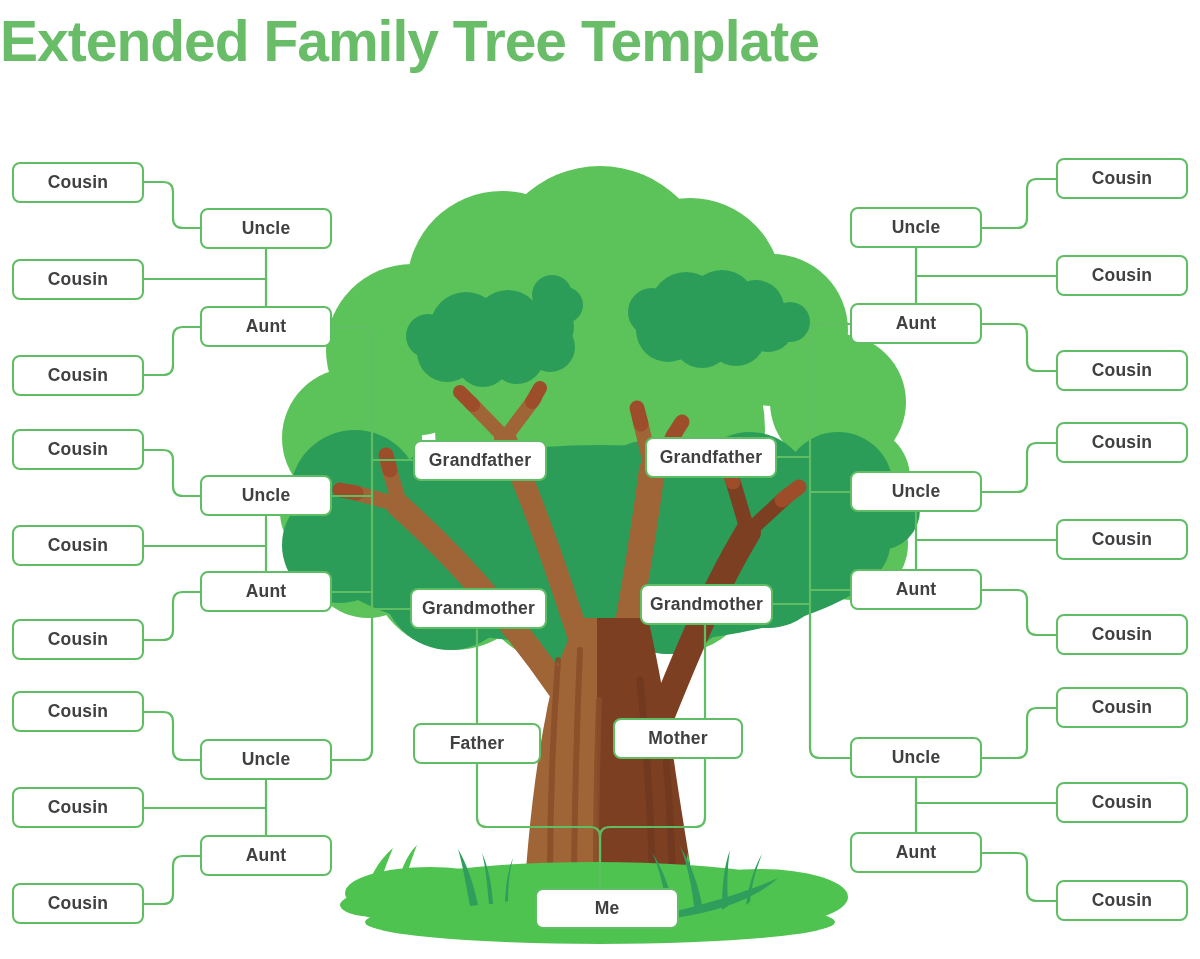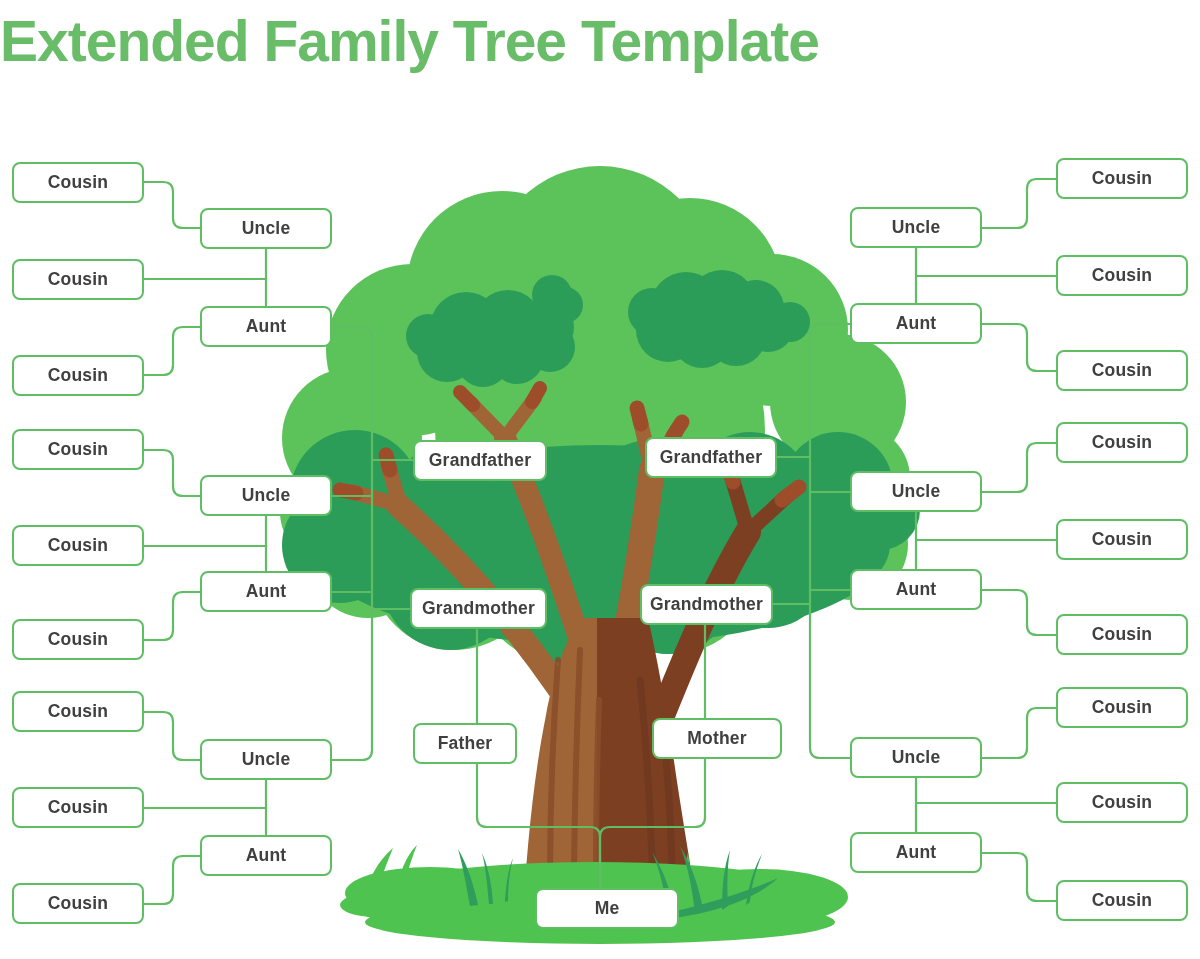--- a/index.html
+++ b/index.html
@@ -203,22 +203,22 @@
 <div class="node" style="left:200px;top:306px">Aunt</div>
 <div class="node" style="left:200px;top:475px">Uncle</div>
 <div class="node" style="left:200px;top:571px">Aunt</div>
 <div class="node" style="left:200px;top:739px">Uncle</div>
 <div class="node" style="left:200px;top:835px">Aunt</div>
 
 <div class="node" style="left:413px;top:440px;width:134px">Grandfather</div>
 <div class="node" style="left:410px;top:588px;width:137px">Grandmother</div>
 <div class="node" style="left:645px;top:437px;width:132px">Grandfather</div>
 <div class="node" style="left:640px;top:584px;width:133px">Grandmother</div>
-<div class="node" style="left:413px;top:723px;width:104px">Father</div>
-<div class="node" style="left:652px;top:718px;width:130px">Mother</div>
+<div class="node" style="left:413px;top:723px;width:128px">Father</div>
+<div class="node" style="left:613px;top:718px;width:130px">Mother</div>
 <div class="node" style="left:535px;top:888px;width:144px">Me</div>
 
 <div class="node" style="left:850px;top:207px">Uncle</div>
 <div class="node" style="left:850px;top:303px">Aunt</div>
 <div class="node" style="left:850px;top:471px">Uncle</div>
 <div class="node" style="left:850px;top:569px">Aunt</div>
 <div class="node" style="left:850px;top:737px">Uncle</div>
 <div class="node" style="left:850px;top:832px">Aunt</div>
 
 <div class="node" style="left:1056px;top:158px">Cousin</div>

